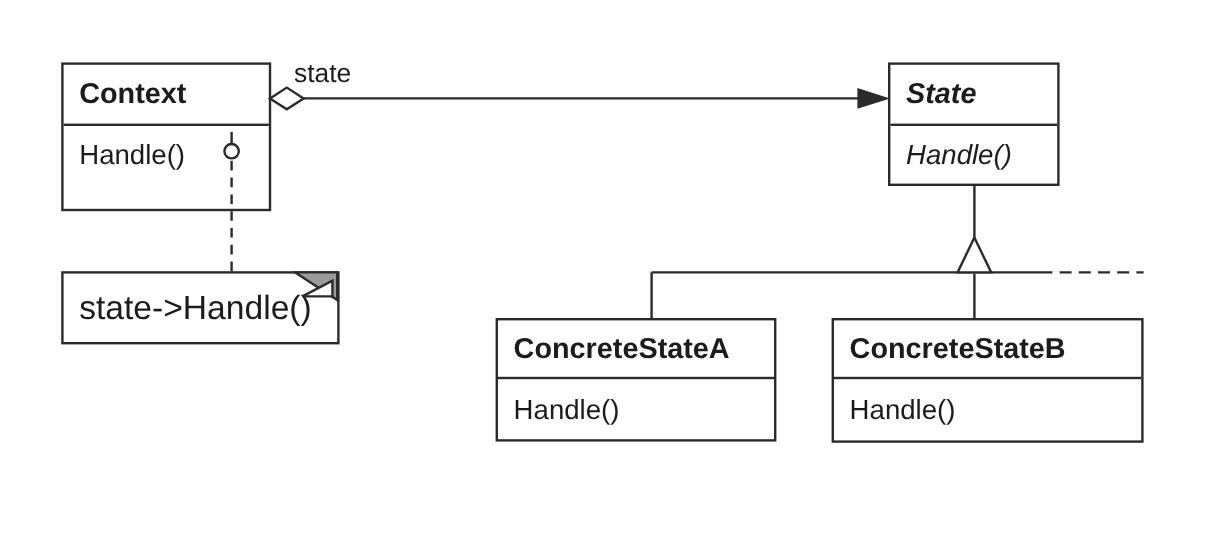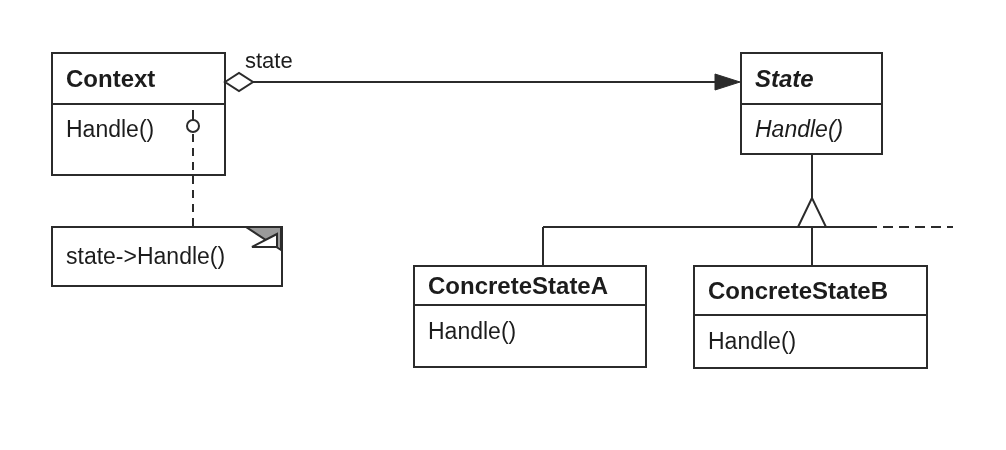--- a/index.html
+++ b/index.html
@@ -46,40 +46,40 @@
   
   #box-context   { left: 51px;  top: 52px;  width: 175px; height: 124px; }
   #box-context .uml-title   { height: 51px; }
   #box-context .uml-method  { height: 49px; }
 
   #box-state     { left: 740px; top: 52px;  width: 143px; height: 103px; }
   #box-state .uml-title     { height: 51px; }
   #box-state .uml-method    { height: 48px; }
 
   #box-concrete-a { left: 413px; top: 265px; width: 234px; height: 103px; }
-  #box-concrete-a .uml-title  { height: 39px; }
+  #box-concrete-a .uml-title  { height: 49px; }
   #box-concrete-a .uml-method { height: 50px; }
 
-  #box-concrete-b { left: 693px; top: 265px; width: 235px; height: 104px; }
+  #box-concrete-b { left: 693px; top: 265px; width: 260px; height: 104px; }
   #box-concrete-b .uml-title  { height: 49px; }
   #box-concrete-b .uml-method { height: 51px; }
 
   .note-box {
     position: absolute;
     left: 51px;
     top: 226px;
     width: 232px;
     height: 61px;
     box-sizing: border-box;
     background: #ffffff;
     border: 2px solid #2b2b2b;
     display: flex;
     align-items: center;
     padding-left: 13px;
-    font-size: 23px;
+    font-size: 28px;
     white-space: nowrap;
     z-index: 1;
   }
   .assoc-label {
     position: absolute;
     left: 245px;
     top: 49px;
     font-size: 22px;
     line-height: 23px;
     z-index: 3;

